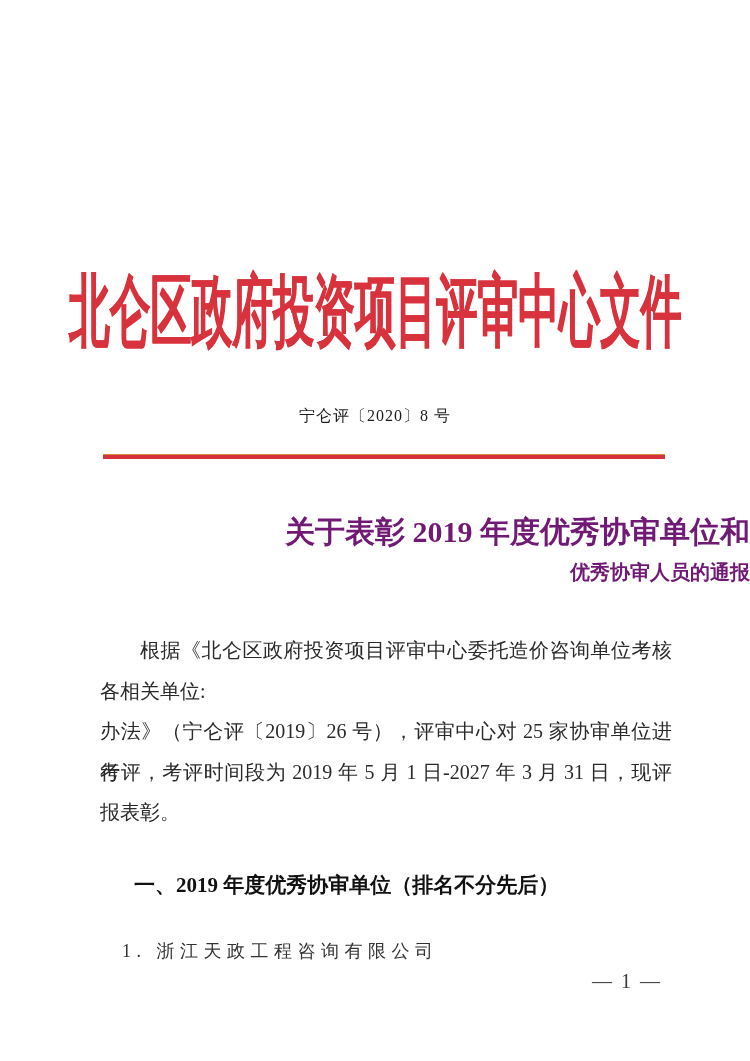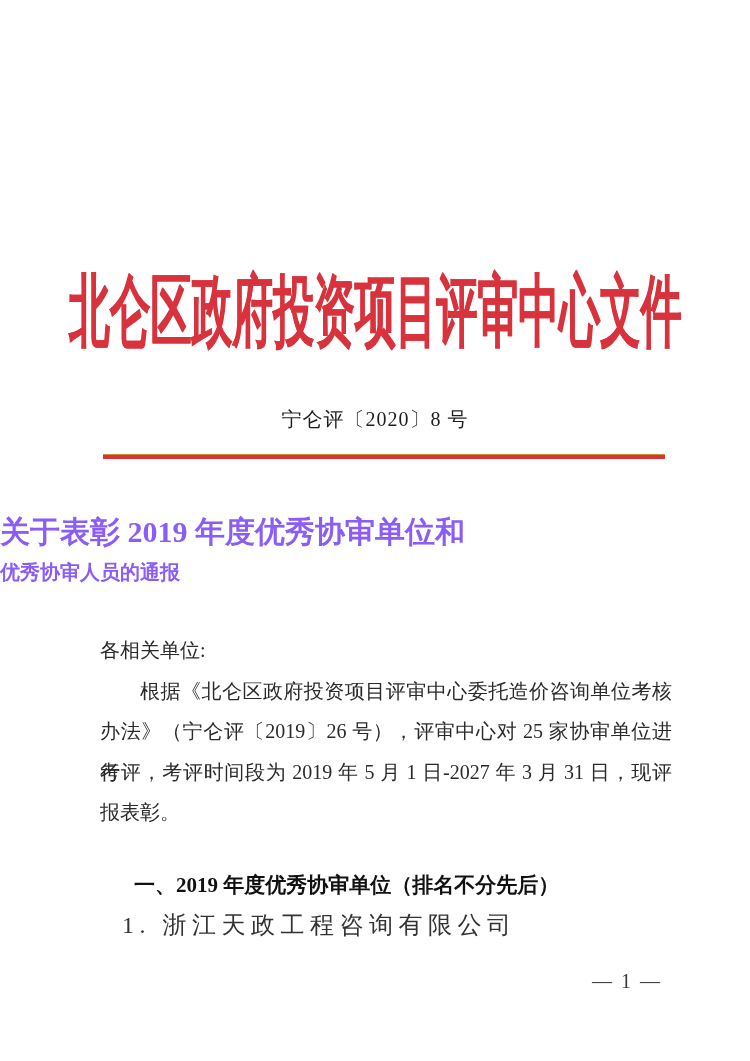--- a/index.html
+++ b/index.html
@@ -33,43 +33,43 @@
     white-space: nowrap;
     text-shadow: 0.6px 0 0 #d8333d;
   }
   
   .doc-number {
     position: absolute;
     top: 406px;
     left: 0;
     width: 100%;
     text-align: center;
-    font-size: 20px;
+    font-size: 16px;
     letter-spacing: 1px;
     color: #1d1d1d;
   }
   
   .red-rule {
     position: absolute;
     top: 454px;
     left: 103px;
     width: 562px;
     height: 4px;
     background: #d8333d;
     border-top: 1px solid #cf8d32;
   }
   
   .doc-title {
     position: absolute;
     top: 512px;
     left: 0;
     width: 100%;
-    text-align: left;
+    text-align: right;
     font-weight: bold;
-    color: #8b5cf6;
+    color: #701a75;
     line-height: 40px;
   }
   .doc-title .t1 { font-size: 30px; }
   .doc-title .t2 { font-size: 20px; }
   
   .body-block {
     position: absolute;
     top: 630px;
     left: 100px;
     width: 572px;
@@ -92,25 +92,26 @@
     font-weight: bold;
     color: #111111;
     font-size: 21px;
     padding-left: 34px;
     height: 40.5px;
     white-space: nowrap;
     margin-top: 32px;
   }
   .list-item {
     padding-left: 22px;
-    font-size: 24px;
+    font-size: 18px;
     letter-spacing: 5.5px;
     height: 40.5px;
     white-space: nowrap;
     color: #333333;
+    margin-top: 26px;
   }
   
   .page-number {
     position: absolute;
     top: 970px;
     right: 88px;
     font-size: 20px;
     letter-spacing: 2px;
     color: #3a3a3a;
   }
@@ -125,22 +126,22 @@
   <div class="doc-number">宁仑评〔2020〕8 号</div>
 
   <div class="red-rule"></div>
 
   <div class="doc-title">
     <div class="t1">关于表彰 2019 年度优秀协审单位和</div>
     <div class="t2">优秀协审人员的通报</div>
   </div>
 
   <div class="body-block">
+    <div class="line fill indent">根据《北仑区政府投资项目评审中心委托造价咨询单位考核</div>
     <div class="line">各相关单位:</div>
-    <div class="line fill indent">根据《北仑区政府投资项目评审中心委托造价咨询单位考核</div>
     <div class="line fill">办法》（宁仑评〔2019〕26 号），评审中心对 25 家协审单位进行</div>
     <div class="line fill">考评，考评时间段为 2019 年 5 月 1 日-2027 年 3 月 31 日，现评</div>
     <div class="line">报表彰。</div>
     <div class="section-heading">一、2019 年度优秀协审单位（排名不分先后）</div>
     <div class="list-item">1. 浙江天政工程咨询有限公司</div>
   </div>
 
   <div class="page-number">— 1 —</div>
 
 </div>

